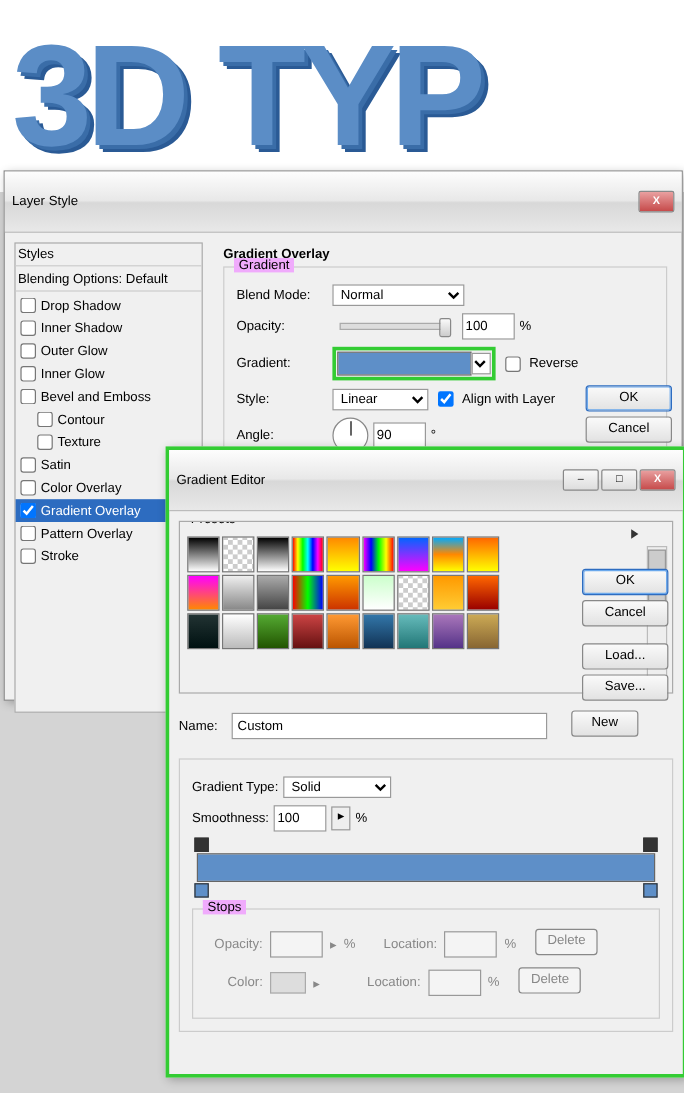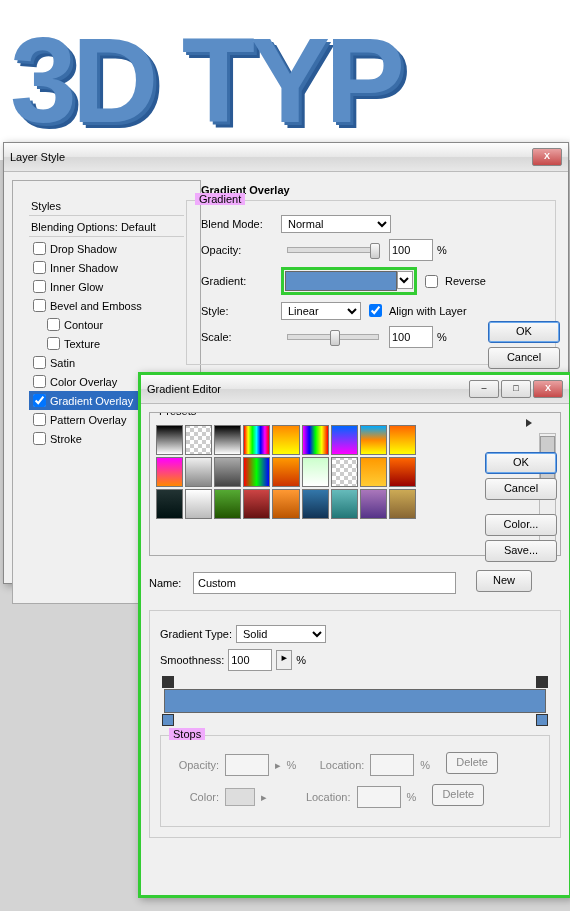--- a/index.html
+++ b/index.html
@@ -1,26 +1,26 @@
 <!DOCTYPE html>
 <html><head>
 <meta charset="utf-8">
 <style>
 body{margin:0;font-family:"Segoe UI",Tahoma,sans-serif;font-size:11px;background:#d4d4d4;width:570px;height:911px;overflow:hidden}
 .bg3d{position:absolute;top:0;left:0;right:0;height:160px;background:#fff;display:flex;align-items:center}
 .txt3d{font-size:120px;font-weight:900;color:#5b8dc6;letter-spacing:-5px;padding-left:10px;text-shadow:3px 3px 0 #3a6da8,6px 6px 0 #2a5a95}
 .win{position:absolute;background:#f0f0f0;border:1px solid #888;box-shadow:2px 2px 8px rgba(0,0,0,.3)}
-.tbar{height:26px;background:linear-gradient(#fdfdfd,#e8e8e8 48%,#d8d8d8 52%,#e8e8e8);display:flex;align-items:center;padding:1px 6px;border-bottom:1px solid #bbb}
+.tbar{height:26px;background:linear-gradient(#fdfdfd,#e8e8e8 48%,#d8d8d8 52%,#e8e8e8);display:flex;align-items:center;padding:12px 6px;border-bottom:1px solid #bbb}
 .tbar span{flex:1}
 .wbtn{width:28px;height:16px;margin-left:2px;border:1px solid #888;border-radius:2px;background:linear-gradient(#f8f8f8,#ddd);font-size:9px;text-align:center;line-height:14px}
 .wbtn.cls{background:linear-gradient(#e9a0a0,#c64a4a);color:#fff;font-weight:bold}
 .content{padding:8px}
 
 #ls{top:142px;left:3px;width:564px;height:440px}
-.styles{float:left;width:155px;border:1px solid #aaa;padding:16px;background:#f0f0f0;height:390px}
+.styles{float:left;width:155px;border:1px solid #aaa;padding:0;background:#f0f0f0;height:390px}
 .styles .hdr{font-size:11px;padding:3px 2px;border-bottom:1px solid #ccc;margin-bottom:2px}
 .srow{padding:3px 4px;display:flex;align-items:center;cursor:default}
 .srow.sel{background:#2d6cc0;color:#fff}
 .srow.sub{padding-left:18px}
 .srow input{margin:0 4px 0 0}
 
 .opts{margin-left:170px;padding:4px}
 .fs{border:1px solid #ccc;padding:8px 10px 10px;margin-bottom:6px;position:relative}
 .fs .leg2{position:absolute;top:-8px;left:8px;background:#f0abfc;padding:0 4px;font-size:11px}
 .row{display:flex;align-items:center;margin:6px 0;gap:4px}
@@ -82,20 +82,24 @@
    <div class="srow">
           <input type="checkbox" style="">
           <span>Drop Shadow</span>
         </div>
    <div class="srow">
           <input type="checkbox" style="">
           <span>Inner Shadow</span>
         </div>
    <div class="srow">
           <input type="checkbox" style="">
+          <span>Outer Glow</span>
+        </div>
+   <div class="srow">
+          <input type="checkbox" style="">
           <span>Inner Glow</span>
         </div>
    <div class="srow">
           <input type="checkbox" style="">
           <span>Bevel and Emboss</span>
         </div>
    <div class="srow sub">
           <input type="checkbox" style="">
           <span>Contour</span>
         </div>
@@ -145,20 +149,26 @@
             <span class="lbl">Gradient:</span>
      <span class="hlbox"><span class="gradswatch"></span><select style="width:16px"></select></span>
      <input type="checkbox" style="">
             <span>Reverse</span>
           </div>
     <div class="row">
             <span class="lbl">Style:</span>
      <select style="width:80px"><option>Linear</option></select>
      <input type="checkbox" checked="" style="">
             <span>Align with Layer</span>
+          </div>
+    <div class="row">
+            <span class="lbl">Angle:</span>
+     <div class="angle"></div>
+     <input class="txtf" value="90" style="">
+            <span>°</span>
           </div>
     <div class="row">
             <span class="lbl">Scale:</span>
      <div class="sld">
               <div class="thumb" style="left:42px"></div>
             </div>
      <input class="txtf" value="100" style="">
             <span>%</span>
           </div>
    </div>
@@ -218,21 +228,21 @@
           <div class="pg" style="background: linear-gradient(rgb(102, 187, 187), rgb(34, 119, 119));"></div>
           <div class="pg" style="background: linear-gradient(rgb(170, 119, 187), rgb(85, 51, 136));"></div>
           <div class="pg" style="background: linear-gradient(rgb(204, 170, 85), rgb(136, 102, 51));"></div>
         </div>
   </div>
 
   <div class="gebtns">
    <div class="btn def">OK</div>
    <div class="btn">Cancel</div>
    <div style="height:10px"></div>
-   <div class="btn">Color...</div>
+   <div class="btn">Load...</div>
    <div class="btn">Save...</div>
   </div>
 
   <div class="row" style="margin-top:14px">
    <span style="width:40px">Name:</span>
    <input class="txtf" style="width: 255px; text-align: left; padding-left: 4px;" value="Custom">
    <div class="btn" style="width:54px;display:inline-block;margin-left:16px">New</div>
   </div>
 
   <div class="fs" style="margin-top:14px">

